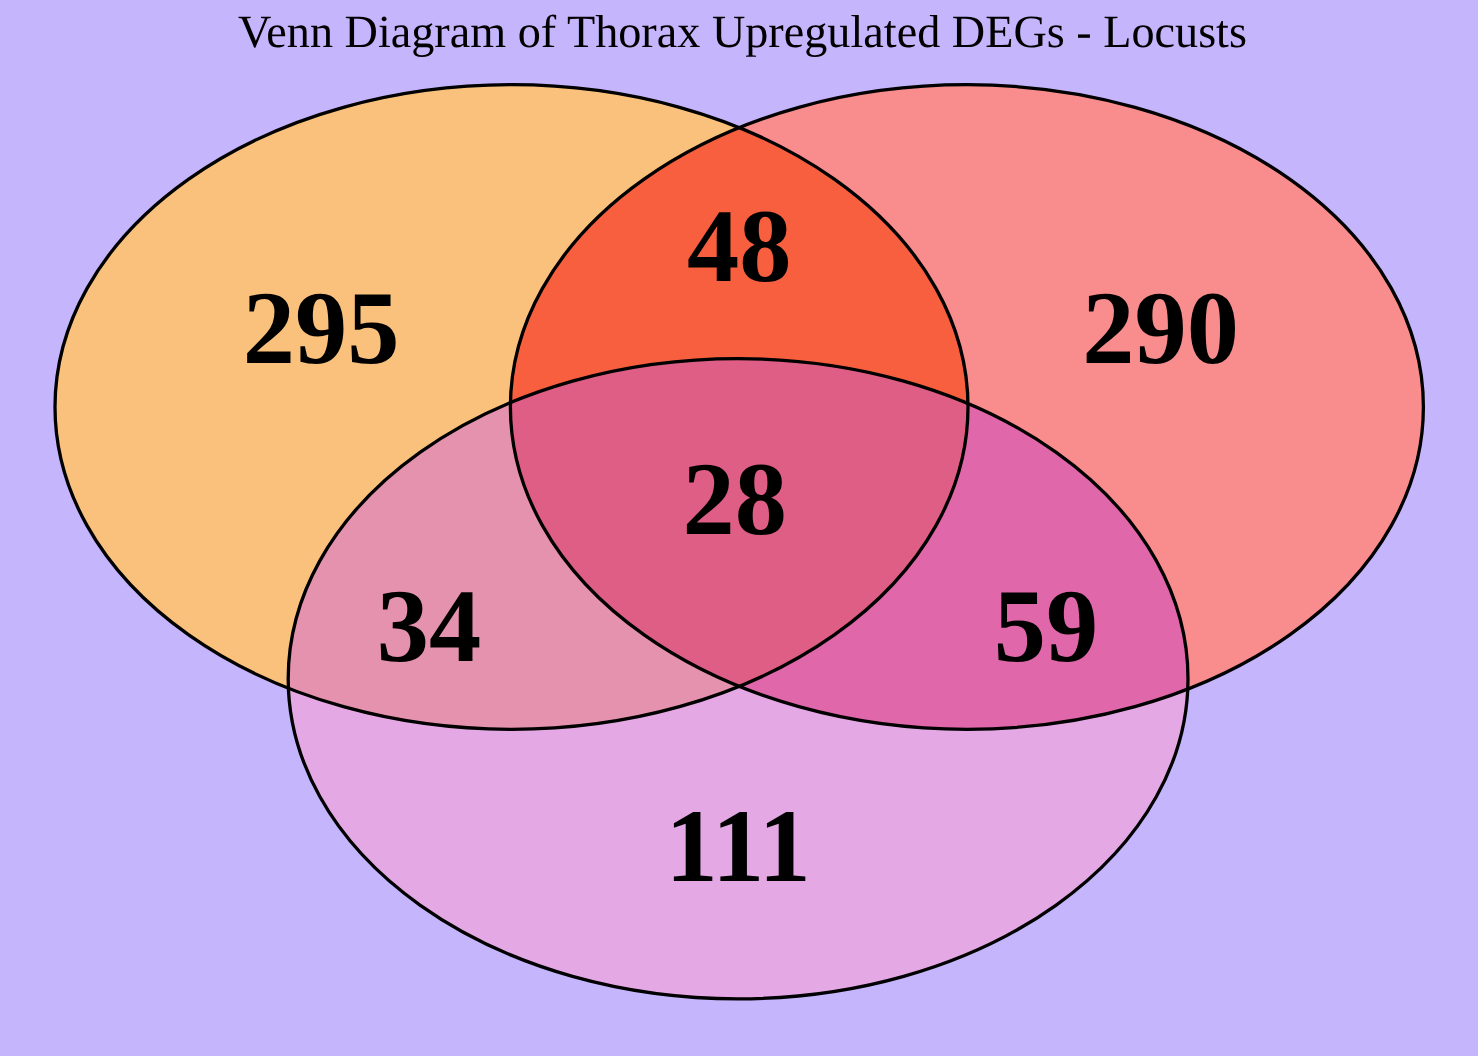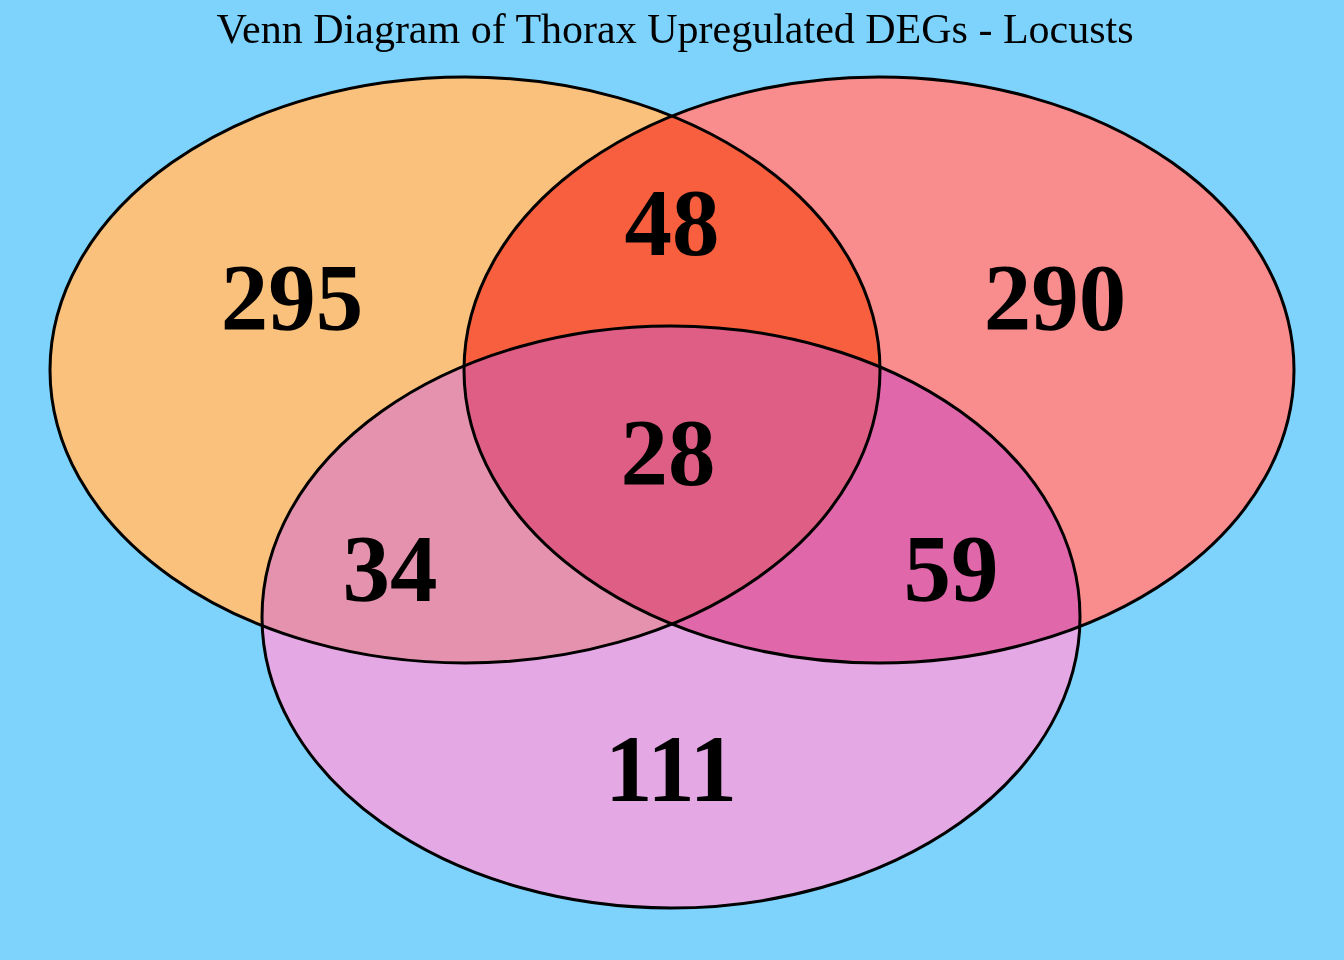--- a/index.html
+++ b/index.html
@@ -4,21 +4,21 @@
 <style>
   html, body {
     margin: 0;
     padding: 0;
     background: #ffffff;
   }
   .stage {
     position: relative;
     width: 1344px;
     height: 960px;
-    background: #7dd3fc;
+    background: #c4b5fd;
     overflow: hidden;
   }
   svg {
     display: block;
   }
   text {
     font-family: "Liberation Serif", "DejaVu Serif", serif;
     fill: #000000;
   }
   .chart-title {

